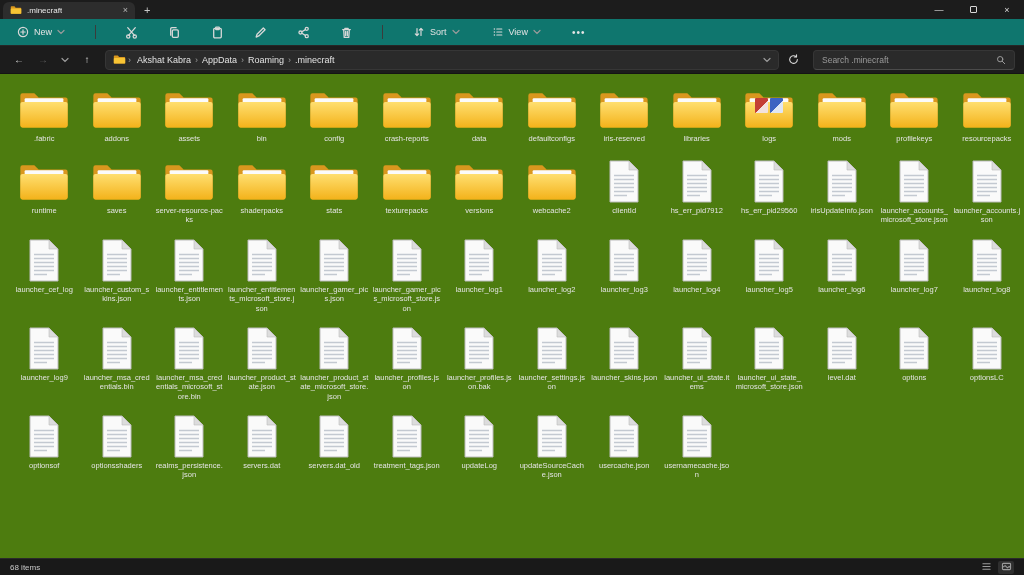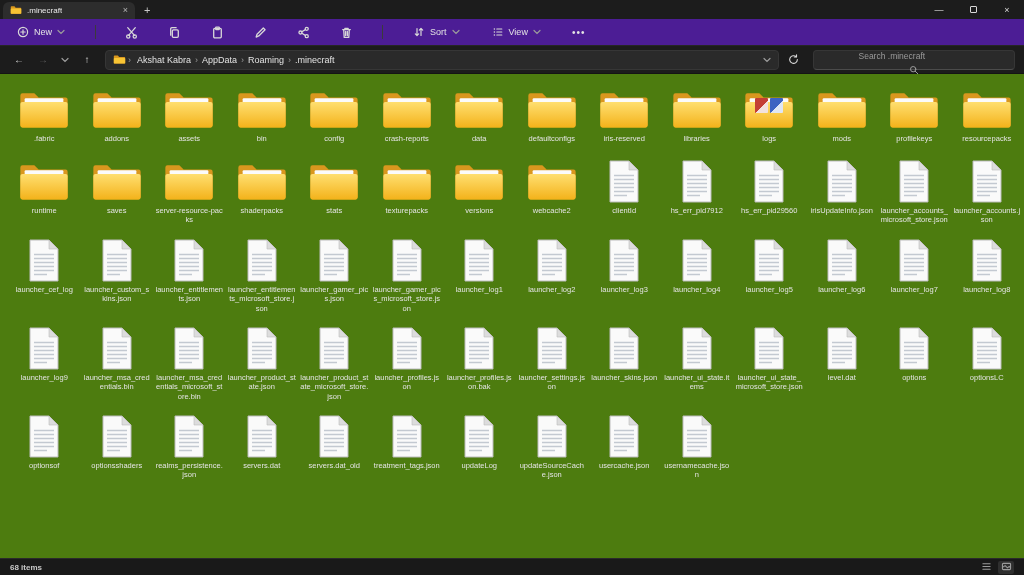--- a/index.html
+++ b/index.html
@@ -19,21 +19,21 @@
   }
   .tab .mini-folder { flex:0 0 auto; }
   .tab-title { white-space:nowrap; overflow:hidden; }
   .tab-close { margin-left:auto; color:#b5b5b5; font-size:9px; line-height:1; }
   .newtab { color:#c8c8c8; font-size:11px; padding:0 9px; line-height:17px; }
   .win-controls { margin-left:auto; display:flex; height:19px; }
   .win-btn { width:34px; display:flex; align-items:center; justify-content:center; color:#d8d8d8; font-size:9px; }
   .max-box { width:7px; height:7px; border:1px solid #d8d8d8; border-radius:1px; display:inline-block; }
   
   .toolbar {
-    height:27px; background:#4c1d95; display:flex; align-items:center;
+    height:27px; background:#0f766e; display:flex; align-items:center;
     padding:0 10px; gap:18px; flex:0 0 auto; border-bottom:1px solid #262626;
   }
   .tb-btn {
     display:flex; align-items:center; gap:5px; font-size:9px; color:#e4e4e4;
     padding:3px 7px; border-radius:4px; background:transparent; border:none;
   }
   .tb-iconbtn { padding:3px 6px; }
   .tb-btn svg { display:block; }
   .tb-sep { width:1px; height:14px; background:#3b3b3b; margin:0 5px; }
   .more-dots { font-size:10px; letter-spacing:1px; color:#e4e4e4; padding:0 6px; }
@@ -50,21 +50,21 @@
     border-radius:4px; display:flex; align-items:center; padding:0 7px; gap:2px;
     margin-left:4px;
   }
   .crumb { font-size:9px; color:#e2e2e2; padding:0 4px; white-space:nowrap; }
   .crumb-sep { font-size:9px; color:#9b9b9b; }
   .addr-chev { margin-left:auto; display:flex; }
   .refresh-btn { width:20px; display:flex; justify-content:center; align-items:center; }
   .searchbox {
     width:202px; height:20px; background:#2a2a2a; border:1px solid #363636;
     border-bottom-color:#4b4b4b; border-radius:4px; display:flex; align-items:center;
-    padding:0 8px; margin-left:6px;flex-direction:column;
+    padding:0 8px; margin-left:6px;
   }
   .searchbox input {
     flex:1; background:transparent; border:none; outline:none;
     font-size:8.5px; color:#d0d0d0; font-family:inherit; min-width:0;
   }
   .searchbox input::placeholder { color:#9a9a9a; }
   
   .content { flex:1; overflow:hidden; padding:8px 16px 0 8px; background:#4d7c0f; }
   .grid { display:grid; grid-template-columns:repeat(14, 72.5px); }
   .item {
@@ -84,21 +84,21 @@
     background:linear-gradient(#46602a 0 34%, #1b2412 34% 75%, #121708 75%);
     box-shadow:0 0 0 1px rgba(0,0,0,.35) inset;
   }
   .thumb.logs { left:10px; right:10px; top:12px; height:15px; display:flex; gap:2px; justify-content:center; background:transparent; }
   .thumb.logs i { width:13px; height:15px; border-radius:1px; display:block; }
   .thumb.logs i:first-child { background:linear-gradient(135deg,#c43f35 0 55%, #f2e2de 55%); }
   .thumb.logs i:last-child { background:linear-gradient(135deg,#3c63c2 0 55%, #dfe6f4 55%); }
   
   .statusbar {
     height:17px; flex:0 0 auto; background:#191919; border-top:1px solid #2a2a2a;
-    display:flex; align-items:center; padding:0 10px; font-size:8px; color:#c9c9c9;font-weight:bold;
+    display:flex; align-items:center; padding:0 10px; font-size:8px; color:#c9c9c9;
   }
   .status-right { margin-left:auto; display:flex; gap:4px; align-items:center; }
   .view-toggle { width:16px; height:13px; display:flex; align-items:center; justify-content:center; border-radius:2px; }
   .view-toggle.active { background:#2f2f2f; }
   svg .stroke { stroke:#d8d8d8; fill:none; stroke-width:1.2; stroke-linecap:round; stroke-linejoin:round; }
   svg .stroke-dim { stroke:#9b9b9b; fill:none; stroke-width:1.2; stroke-linecap:round; }
 </style>
 </head>
 <body>
 

